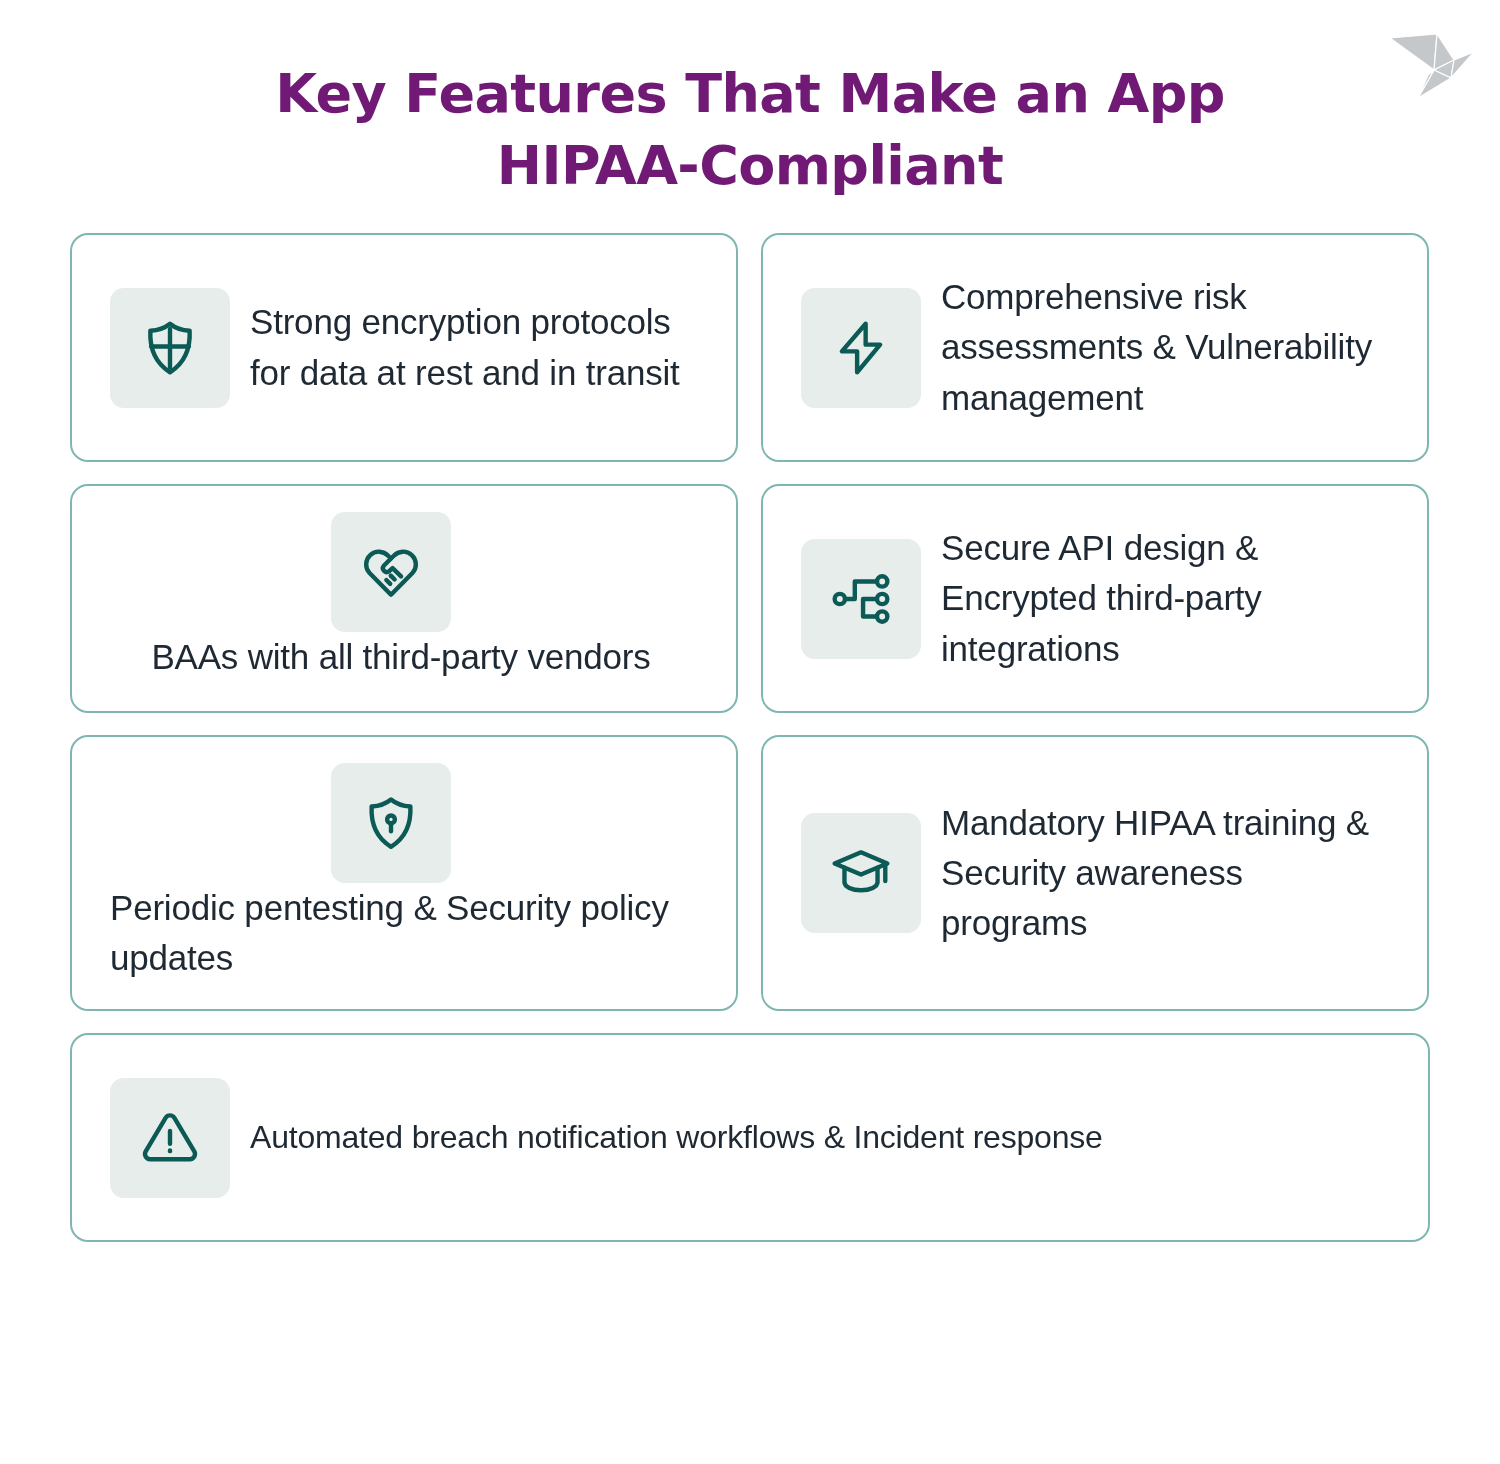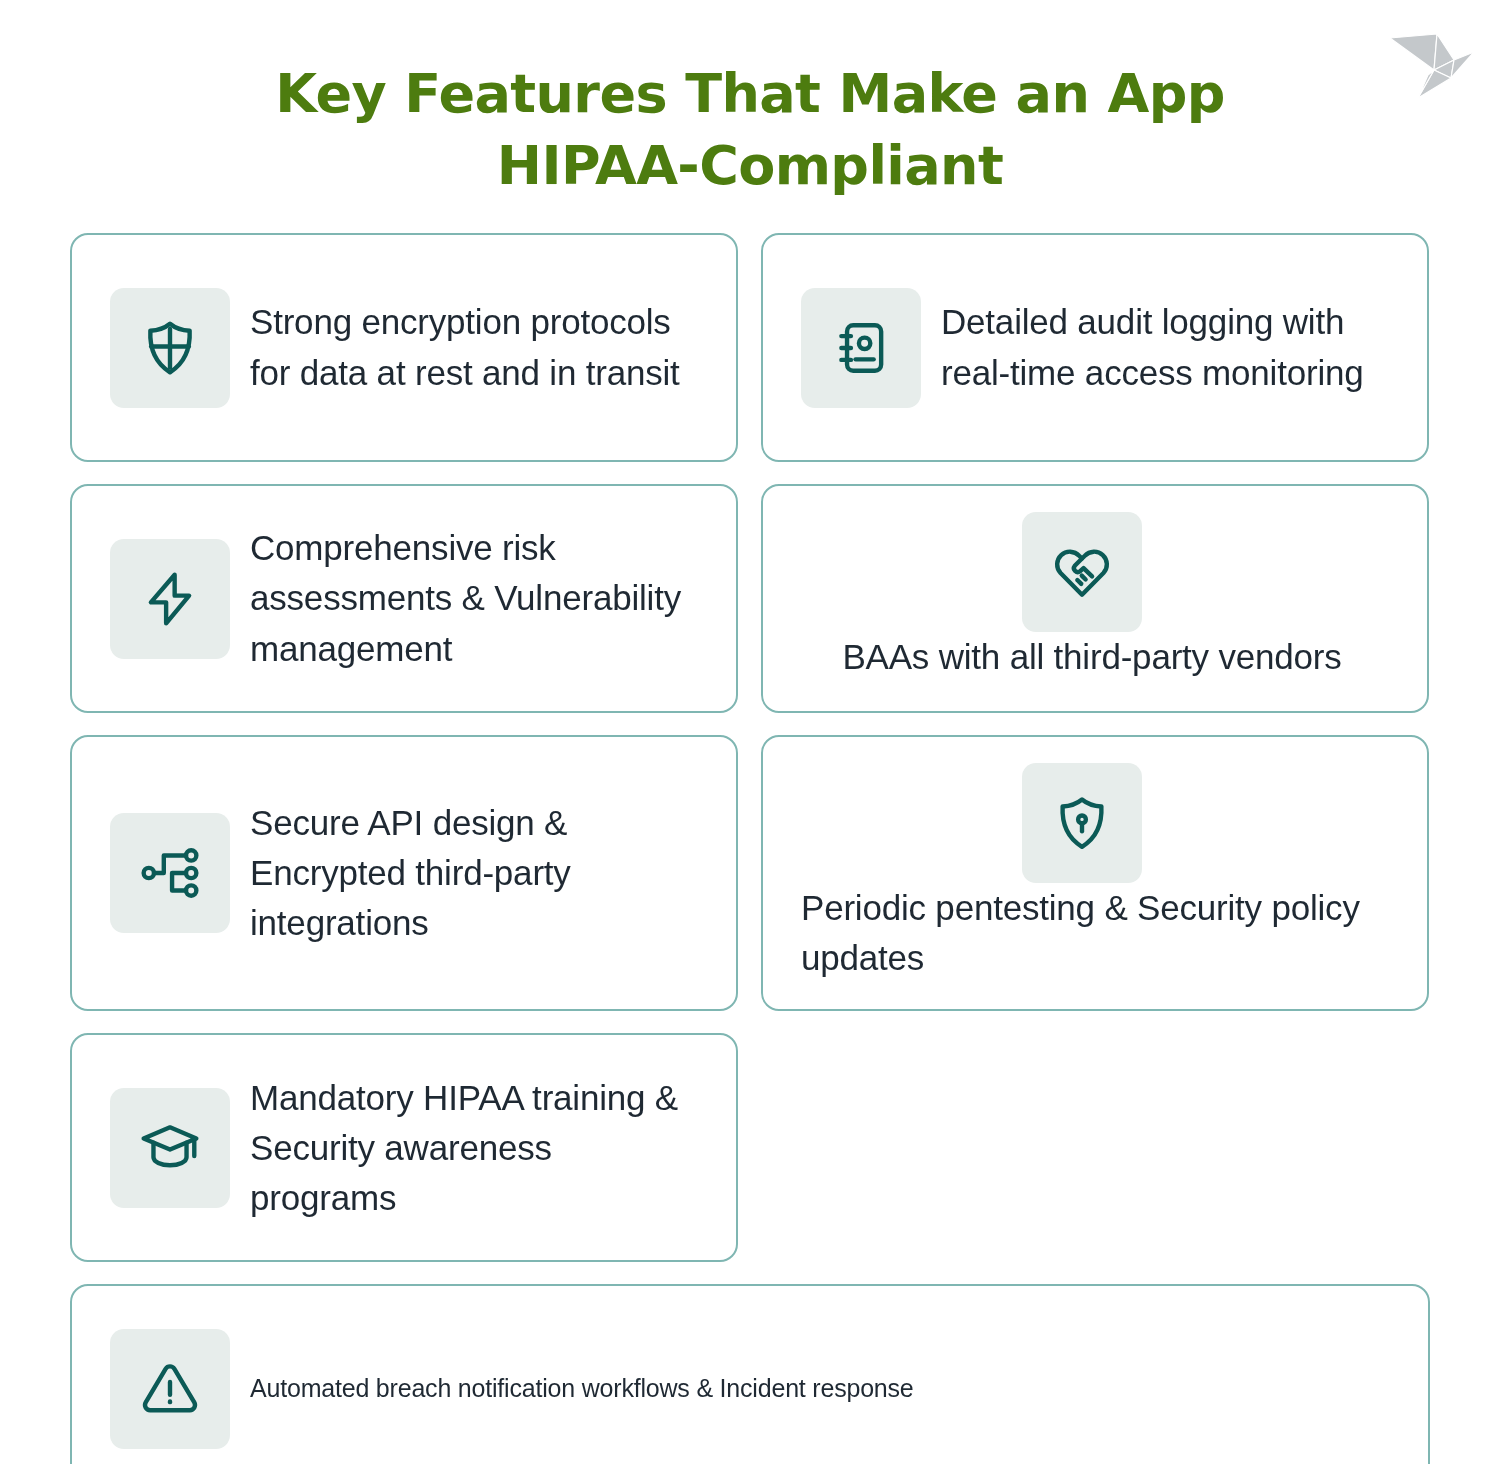--- a/index.html
+++ b/index.html
@@ -29,21 +29,21 @@
   #page-title {
     width: 1140px;
     margin: 0 auto;
     padding-top: 58px;
     text-align: center;
     font-family: "DejaVu Sans", sans-serif;
     font-weight: 700;
     font-size: 54px;
     line-height: 1.34;
     letter-spacing: -0.6px;
-    color: #4d7c0f;
+    color: #701a75;
   }
   #page-title .tline { display: block; }
 
   
   #cards-grid {
     position: absolute;
     left: 70px;
     top: 233px;
     width: 1360px;
     display: flex;
@@ -91,21 +91,21 @@
     fill: none;
   }
 
   .card-text {
     font-size: 35px;
     line-height: 1.43;
     color: #1F2933;
     letter-spacing: -0.2px;
     font-family: "Liberation Sans", sans-serif;
   }
-  .feature-card.full .card-text { font-size: 25px; }
+  .feature-card.full .card-text { font-size: 32px; }
 </style>
 </head>
 <body>
 
 <div id="brand-logo">
   <svg viewBox="0 0 92 84" xmlns="http://www.w3.org/2000/svg">
     <g fill="#C4C8CB" stroke="#FFFFFF" stroke-width="1.2" stroke-linejoin="round">
       <polygon points="2,20 55,36 46,52"></polygon>
       <polygon points="2,20 46,52 49,16"></polygon>
       <polygon points="49,16 46,52 66,42"></polygon>
@@ -129,33 +129,20 @@
       <svg viewBox="0 0 24 24">
         <path d="M12 2.6 C9.6 4.6 6.8 5.2 4.4 5.3 C4.1 11.6 5.6 17.4 12 21.4 C18.4 17.4 19.9 11.6 19.6 5.3 C17.2 5.2 14.4 4.6 12 2.6 Z"></path>
         <line x1="12" y1="4.6" x2="12" y2="19.6"></line>
         <line x1="4.7" y1="11.4" x2="19.3" y2="11.4"></line>
       </svg>
     </span>
     <span class="card-text">Strong encryption protocols for data at rest and in transit</span>
   </div>
 
 
-  <div class="feature-card rows-3">
-    <span class="icon-tile">
-      <svg viewBox="0 0 24 24">
-        <rect x="6.6" y="3.2" width="13.2" height="17.6" rx="2.4"></rect>
-        <circle cx="13.4" cy="10.2" r="2.2"></circle>
-        <line x1="9.9" y1="16.4" x2="16.9" y2="16.4"></line>
-        <line x1="4.4" y1="7.4" x2="8.1" y2="7.4"></line>
-        <line x1="4.4" y1="12" x2="8.1" y2="12"></line>
-        <line x1="4.4" y1="16.6" x2="8.1" y2="16.6"></line>
-      </svg>
-    </span>
-    <span class="card-text">Detailed audit logging with real-time access monitoring</span>
-  </div>
 
   <div class="feature-card rows-3">
     <span class="icon-tile">
       <svg viewBox="0 0 24 24">
         <path d="M13.8 2.6 L4.6 13.3 H10.5 V21.4 L19.4 10.7 H13.8 Z"></path>
       </svg>
     </span>
     <span class="card-text">Comprehensive risk assessments &amp; Vulnerability management</span>
   </div>
 

